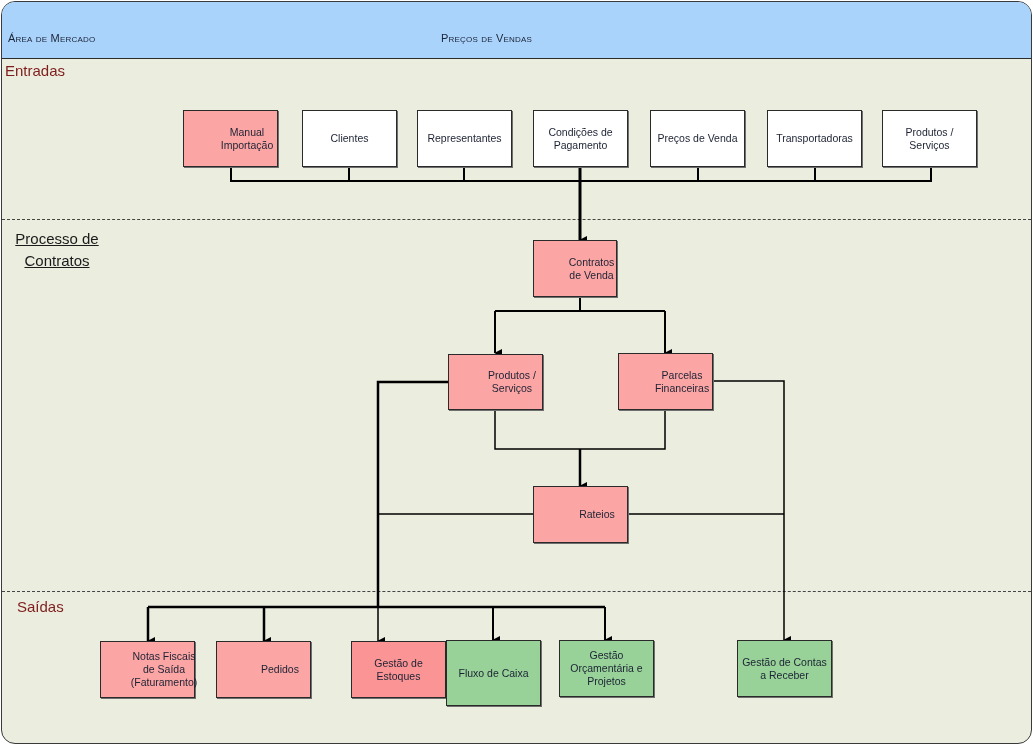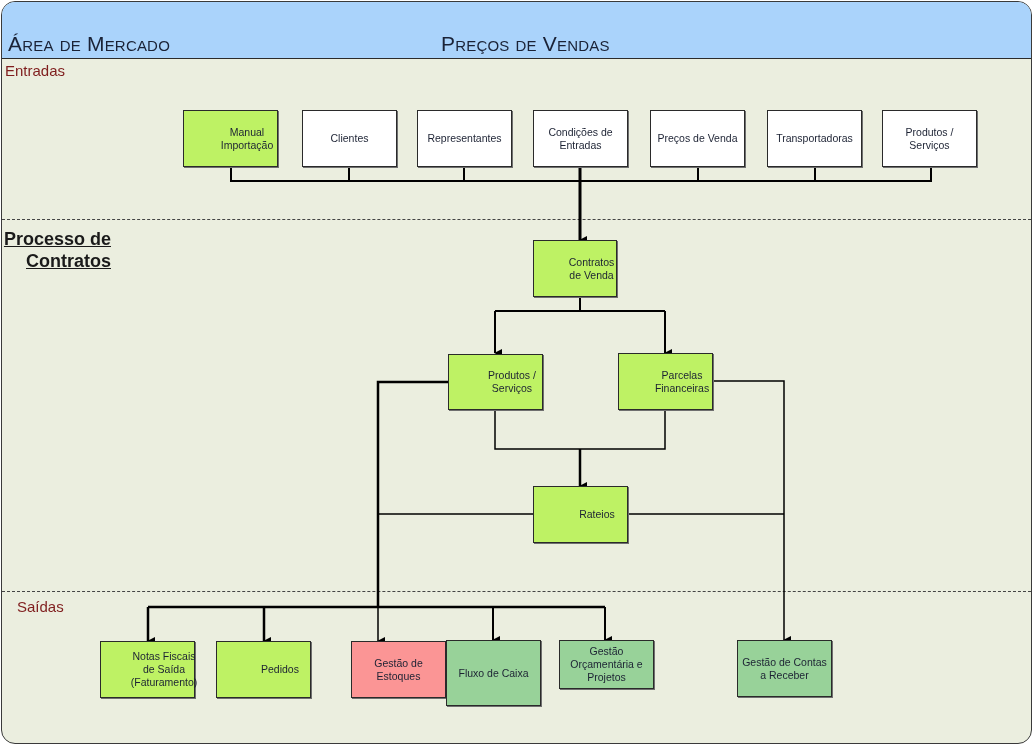--- a/index.html
+++ b/index.html
@@ -1,24 +1,24 @@
 <!DOCTYPE html>
 <html><head>
 <meta charset="utf-8">
 <style>
   html, body { margin:0; padding:0; background:#ffffff; }
   body { width:1033px; height:745px; position:relative; overflow:hidden; font-family:"Liberation Sans", sans-serif; }
   .frame { position:absolute; left:1px; top:1px; width:1029px; height:741px; border:1px solid #3a3a3a; border-radius:14px; background:#ebeedf; overflow:hidden; }
   .header { position:absolute; left:0; top:0; width:100%; height:56px; background:#aad3fb; border-bottom:1px solid #2b2b2b; }
-  .hdr-text { position:absolute; top:30px; font-size:21px; color:#1a2236; font-variant:small-caps; letter-spacing:0.2px; white-space:nowrap; }
+  .hdr-text { position:absolute; top:30px; font-size:11px; color:#1a2236; font-variant:small-caps; letter-spacing:0.2px; white-space:nowrap; }
   .section-label { position:absolute; font-size:15px; color:#7f1d1d; white-space:nowrap; }
-  .section-title { position:absolute; font-size:18px; color:#1a1a1a; text-decoration:underline; text-align:right; line-height:22px;font-weight:bold; }
+  .section-title { position:absolute; font-size:15px; color:#1a1a1a; text-decoration:underline; text-align:center; line-height:22px; }
   .dash { position:absolute; left:0; width:100%; height:0; border-top:1px dashed #444; }
   .node { position:absolute; box-sizing:border-box; border:1.5px solid #2a2a2a; display:flex; align-items:center; justify-content:center; text-align:center; font-size:10.5px; line-height:13px; color:#1c2233; padding:2px 4px; box-shadow:1px 1px 0 #6f6f6f; }
-  .blue { background:#bef264;padding-left:37px; }
+  .blue { background:#fca5a5;padding-left:37px; }
   .white { background:#ffffff; }
   .red { background:#fb9595; }
   .green { background:#98d299; }
   svg.lines { position:absolute; left:0; top:0; }
 </style>
 </head>
 <body>
 
 <div class="frame">
   <div class="header">
@@ -71,28 +71,28 @@
     <line x1="264" y1="607" x2="264" y2="641" stroke-width="2.5" marker-end="url(#arr)"></line>
     <line x1="378" y1="606" x2="378" y2="641" stroke-width="1.5" marker-end="url(#arr)"></line>
     <line x1="493" y1="607" x2="493" y2="640" stroke-width="2" marker-end="url(#arr)"></line>
     <line x1="605" y1="607" x2="605" y2="640" stroke-width="2" marker-end="url(#arr)"></line>
   </g>
 </svg>
 
 <div class="node blue" style="left:183px; top:110px; width:95px; height:57px;">Manual Importação</div>
 <div class="node white" style="left:302px; top:110px; width:95px; height:57px;">Clientes</div>
 <div class="node white" style="left:417px; top:110px; width:95px; height:57px;">Representantes</div>
-<div class="node white" style="left:533px; top:110px; width:95px; height:57px;">Condições de Entradas</div>
+<div class="node white" style="left:533px; top:110px; width:95px; height:57px;">Condições de Pagamento</div>
 <div class="node white" style="left:650px; top:110px; width:95px; height:57px;">Preços de Venda</div>
 <div class="node white" style="left:767px; top:110px; width:95px; height:57px;">Transportadoras</div>
 <div class="node white" style="left:882px; top:110px; width:95px; height:57px;">Produtos / Serviços</div>
 
 <div class="node blue" style="left:533px; top:240px; width:84px; height:57px;">Contratos de Venda</div>
 <div class="node blue" style="left:448px; top:354px; width:95px; height:56px;">Produtos / Serviços</div>
 <div class="node blue" style="left:618px; top:353px; width:95px; height:57px;">Parcelas Financeiras</div>
 <div class="node blue" style="left:533px; top:486px; width:95px; height:57px;">Rateios</div>
 
 <div class="node blue" style="left:100px; top:641px; width:95px; height:57px;">Notas Fiscais de Saída (Faturamento)</div>
 <div class="node blue" style="left:216px; top:641px; width:95px; height:57px;">Pedidos</div>
 <div class="node red" style="left:331px; top:641px; width:95px; height:57px;margin-left:20px;">Gestão de Estoques</div>
 <div class="node green" style="left:446px; top:640px; width:95px; height:66px;">Fluxo de Caixa</div>
-<div class="node green" style="left:559px; top:640px; width:95px; height:49px;">Gestão Orçamentária e Projetos</div>
+<div class="node green" style="left:559px; top:640px; width:95px; height:57px;">Gestão Orçamentária e Projetos</div>
 <div class="node green" style="left:737px; top:640px; width:95px; height:57px;">Gestão de Contas a Receber</div>
 
 </body></html>

